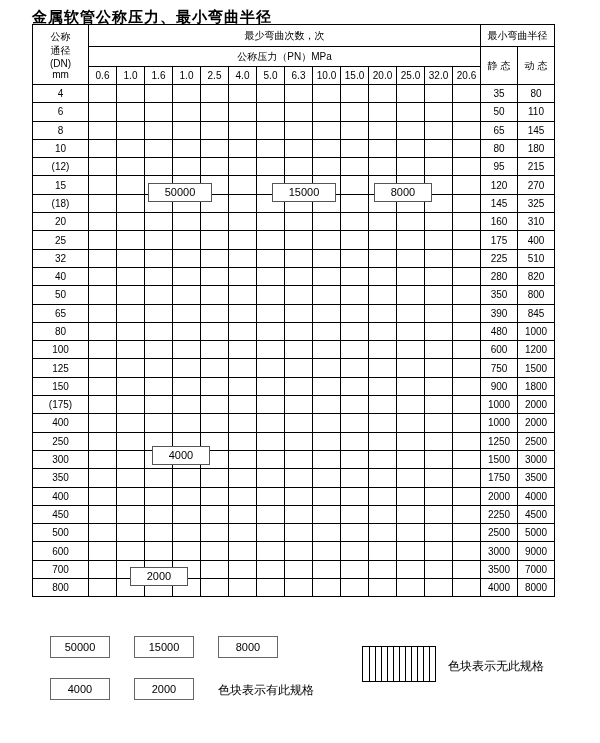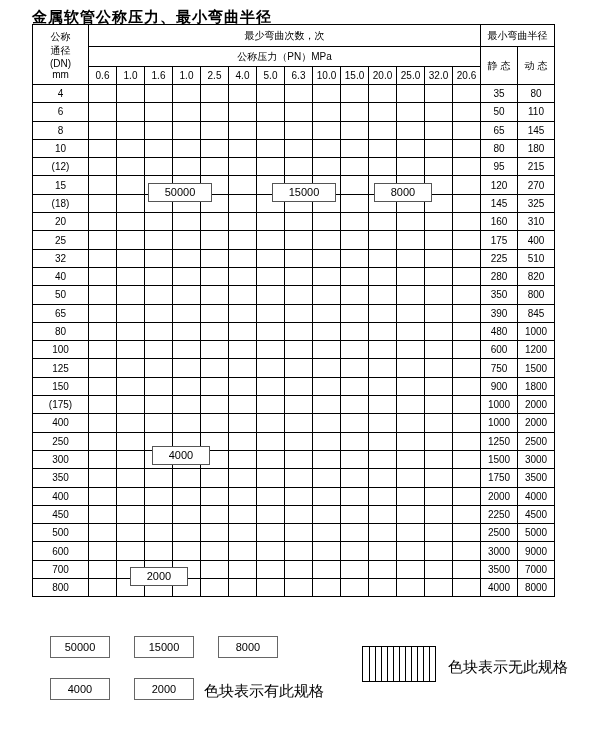--- a/index.html
+++ b/index.html
@@ -64,21 +64,21 @@
     z-index:5;
   }
 
   
   #legend{position:absolute;left:32px;top:636px;width:540px;}
   .lg-box{
     display:inline-block;width:58px;height:20px;line-height:20px;
     text-align:center;font-size:11px;border:1px solid #666;background:#fff;
   }
   .lg-wrap{position:absolute;}
-  .lg-note{position:absolute;font-size:15px;}
+  .lg-note{position:absolute;font-size:12px;}
   .hatch{
     position:absolute;
     width:74px;height:36px;border:1px solid #000;background:#fff;
     box-sizing:border-box;
   }
   .hatch i{
     position:absolute;top:0;bottom:0;width:1px;background:#000;
   }
 </style>
 </head>
@@ -674,21 +674,21 @@
   </div>
   <div class="lg-wrap" style="left:186px;top:0px;">
     <span class="lg-box blue">8000</span>
   </div>
   <div class="lg-wrap" style="left:18px;top:42px;">
     <span class="lg-box lgreen">4000</span>
   </div>
   <div class="lg-wrap" style="left:102px;top:42px;">
     <span class="lg-box green">2000</span>
   </div>
-  <div class="lg-note" style="left:172px;top:46px;text-align:center;">色块表示有此规格</div>
+  <div class="lg-note" style="left:186px;top:46px;text-align:center;">色块表示有此规格</div>
 
   <div class="hatch" id="hatch-box" style="left:330px;top:10px;">
       <i style="left: 6px;"></i>
       <i style="left: 12px;"></i>
       <i style="left: 18px;"></i>
       <i style="left: 24px;"></i>
       <i style="left: 30px;"></i>
       <i style="left: 36px;"></i>
       <i style="left: 42px;"></i>
       <i style="left: 48px;"></i>

